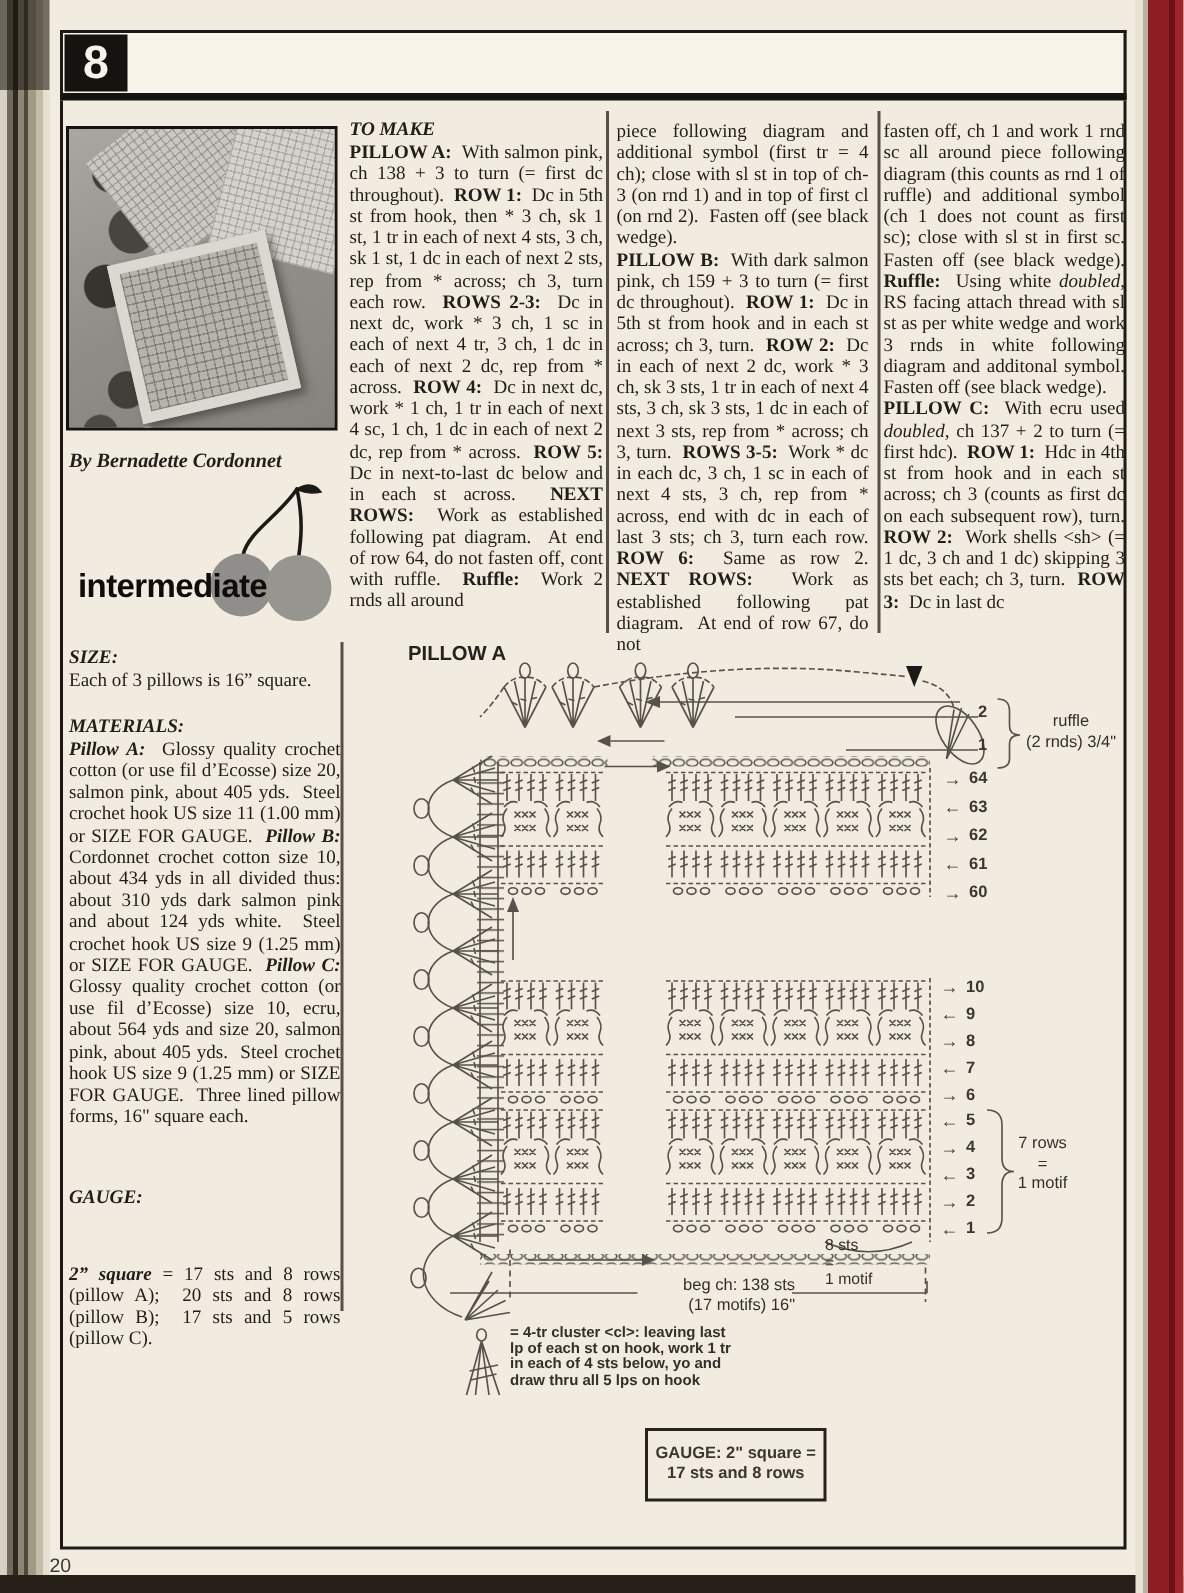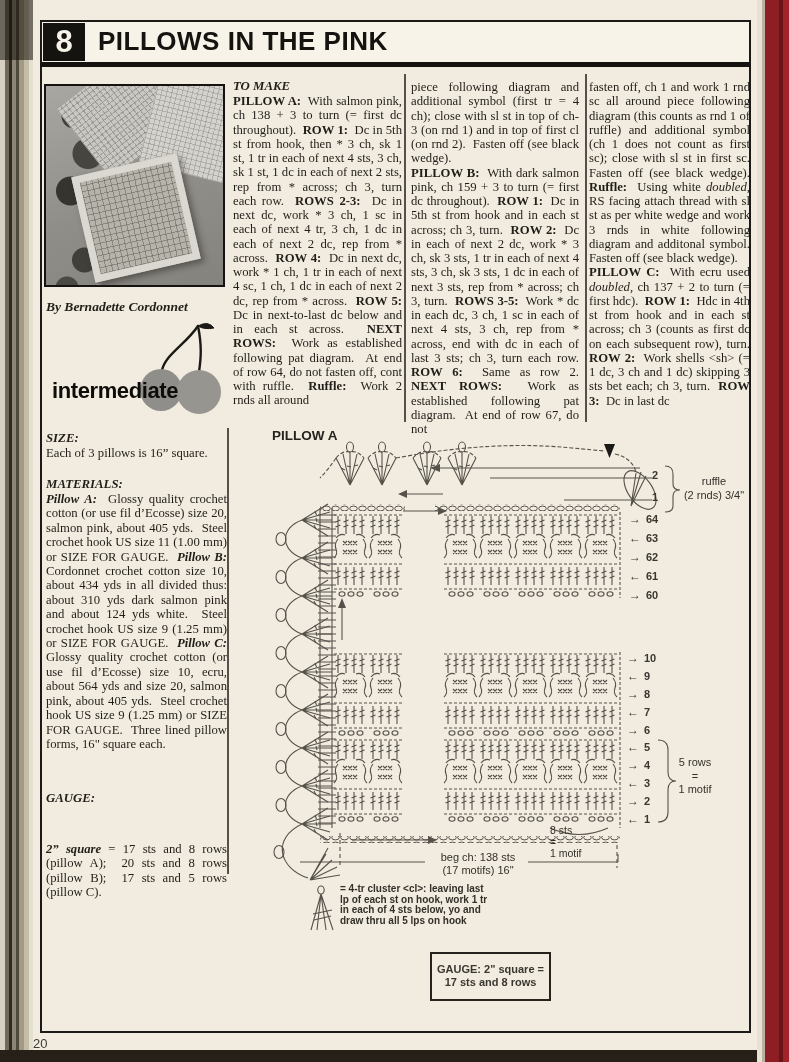--- a/index.html
+++ b/index.html
@@ -56,39 +56,38 @@
   .rows-list{position:absolute;font-family:"Liberation Sans",sans-serif;color:#3a3731;}
   .rows-list .row{display:flex;align-items:center;font-size:11px;font-weight:bold;}
   .rows-list .arr{width:17px;letter-spacing:-2px;font-weight:normal;font-size:12px;}
   .rt{left:629px;top:509px;}  .rt .row{height:19px;}
   .rb{left:627px;top:649px;}  .rb .row{height:17.9px;}
   .ruffle-nums{left:652px;top:464px;}
   .ruffle-nums .row{height:22px;font-size:11px;}
   .ruffle-label{left:674px;top:474px;width:80px;text-align:center;font-size:11px;line-height:14px;}
   .motif-label{left:666px;top:756px;width:58px;text-align:center;font-size:11px;line-height:13.5px;}
   .sts-label{left:550px;top:825px;width:56px;text-align:left;font-size:10.5px;line-height:11.5px;}
-  .beg-label{left:426px;top:851px;width:104px;text-align:center;font-size:11px;line-height:13px;}
+  .beg-label{left:426px;top:851px;width:104px;text-align:right;font-size:11px;line-height:13px;}
   .legend-sym{position:absolute;left:308px;top:884px;}
   .legend-text{position:absolute;left:340px;top:884px;font-family:"Liberation Sans",sans-serif;font-size:10px;line-height:10.6px;font-weight:bold;color:#33302a;}
   .gauge-box{position:absolute;left:430px;top:952px;width:121px;height:49px;border:2px solid #26231e;box-sizing:border-box;
     text-align:center;font-family:"Liberation Sans",sans-serif;font-size:11px;line-height:13px;font-weight:bold;color:#3a3731;padding-top:9px;}
   svg.cs{stroke:#56524b;fill:none;stroke-width:1.1;}
 </style>
 </head>
 <body>
 
 <div class="page">
 
   <div class="page-border"></div>
 
   <header class="header">
     <div class="num-box">
       <span>8</span>
     </div>
-    <h1>PILLOWS IN THE PINK</h1>
   </header>
 
   <div class="rule-v rule-sidebar"></div>
   <div class="rule-v rule-c1"></div>
   <div class="rule-v rule-c2"></div>
 
   <div class="photo">
     <div class="pillow pil-a"></div>
     <div class="pillow pil-b"></div>
     <div class="foliage-l"></div>
@@ -339,21 +338,21 @@
         <span>2</span>
       </div>
       <div class="row">
         <span class="arr">←</span>
         <span>1</span>
       </div>
     </div>
 
   <div class="dlabel motif-label">
 
-  <div>5 rows</div>
+  <div>7 rows</div>
       <div>=</div>
       <div>1 motif</div>
     </div>
   <div class="dlabel sts-label">
 
   <div>8 sts</div>
       <div>=</div>
       <div>1 motif</div>
     </div>
   <div class="dlabel beg-label">

